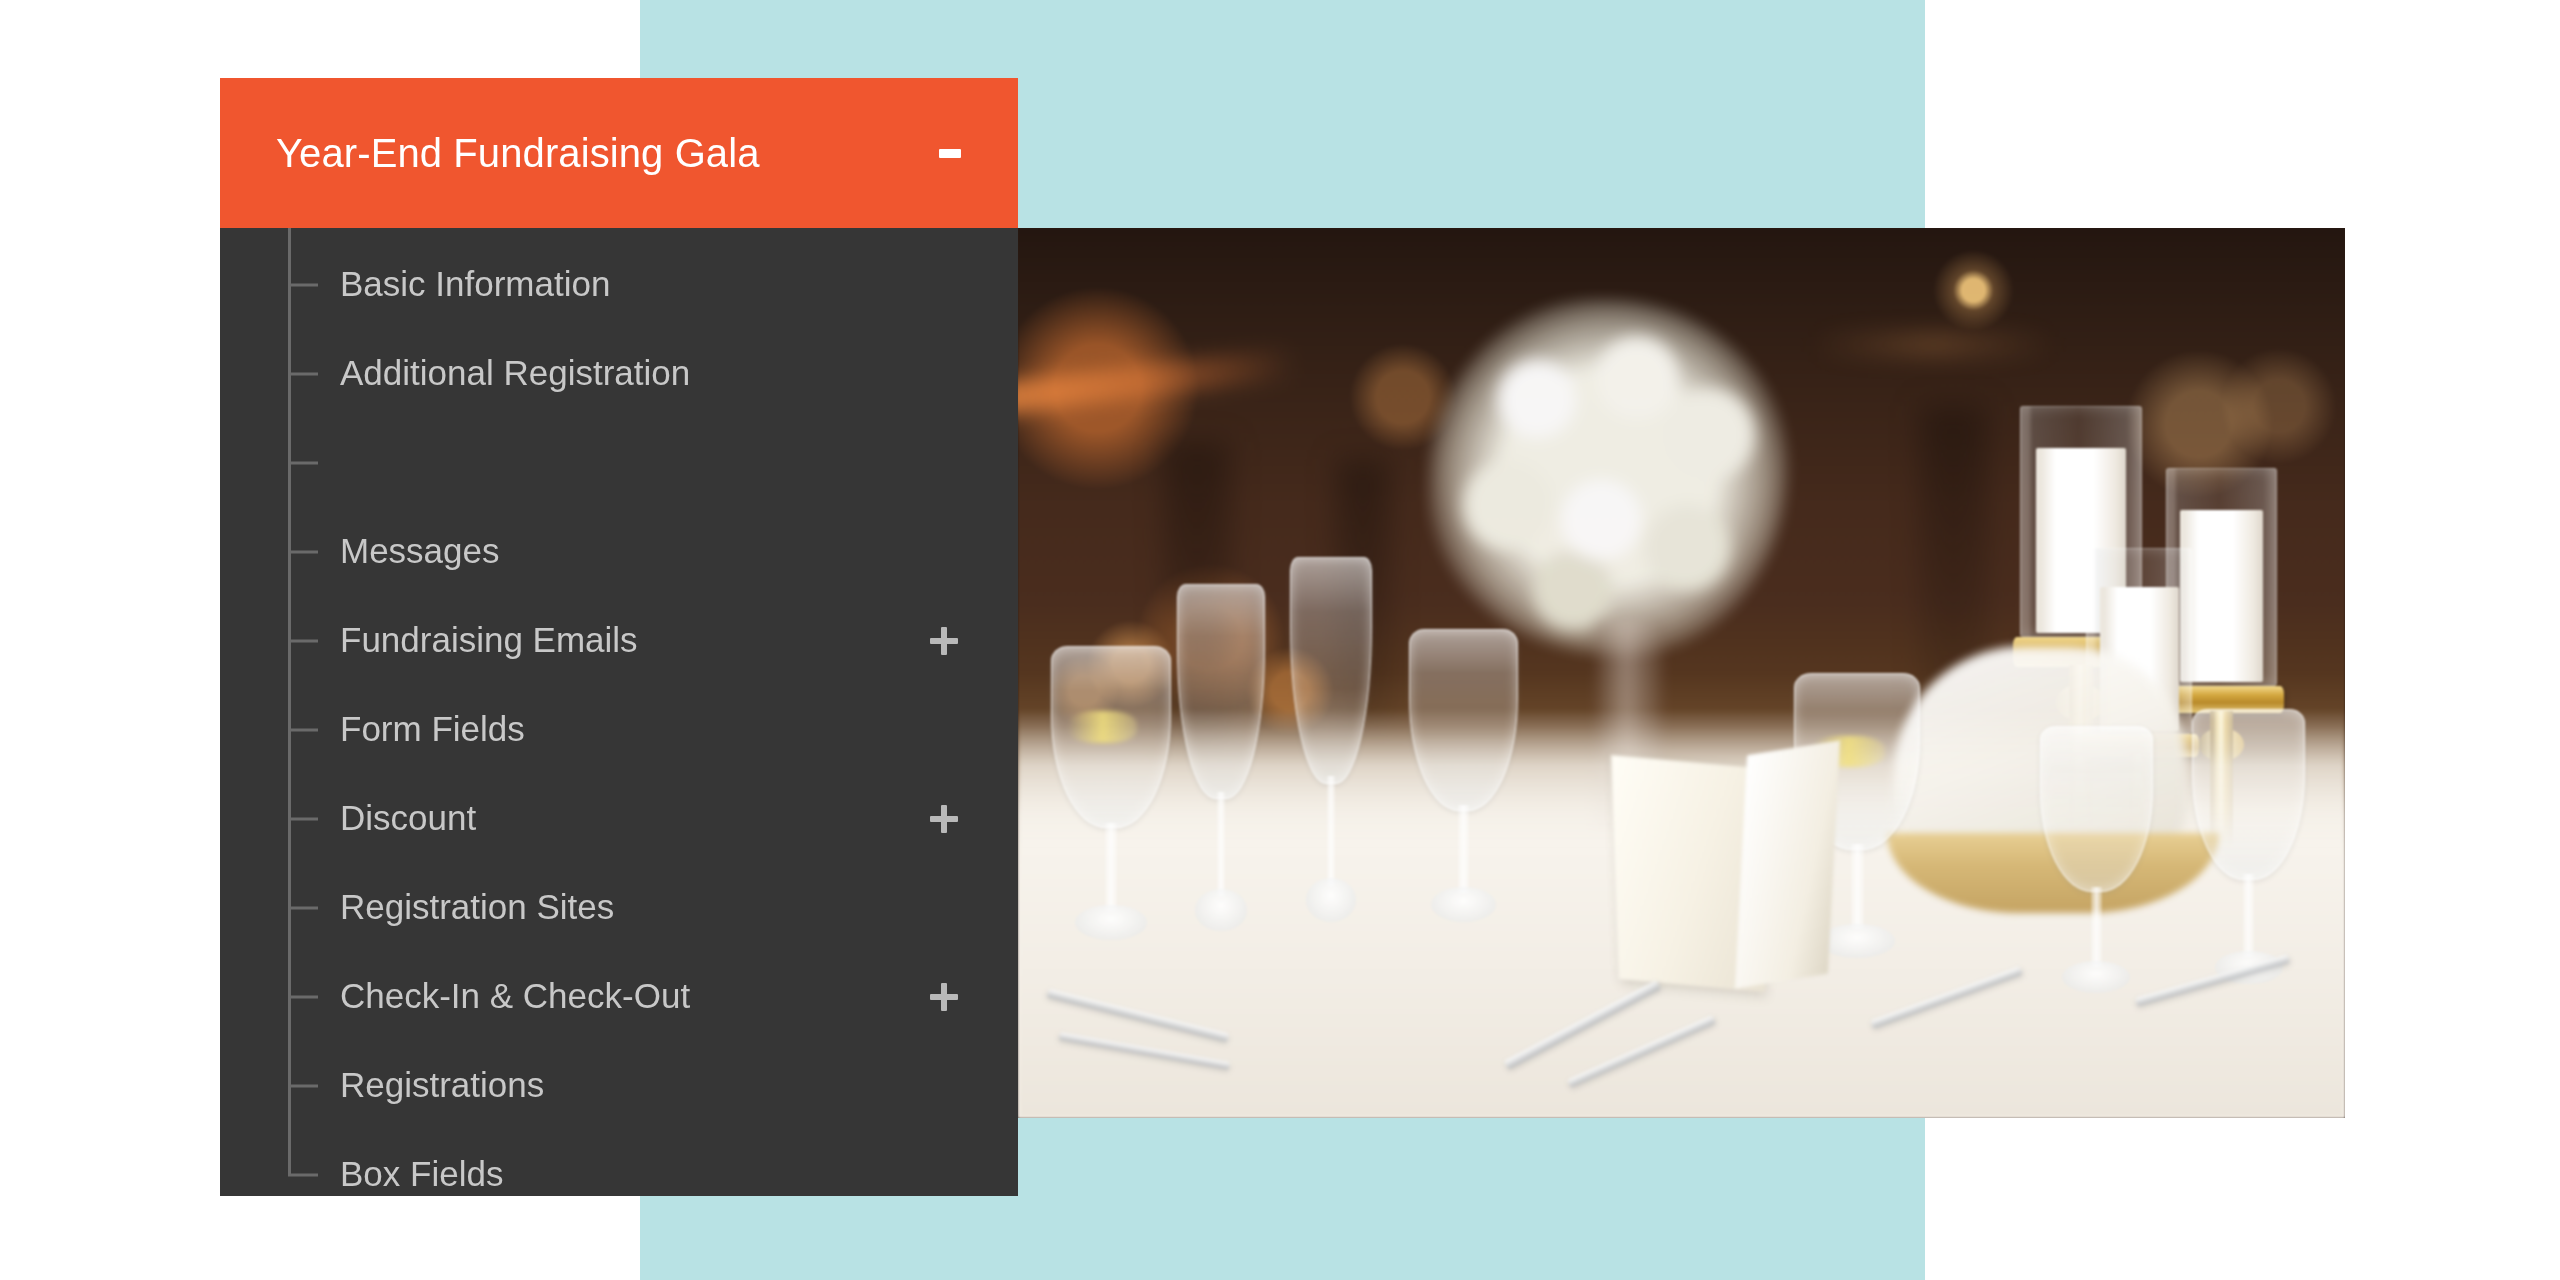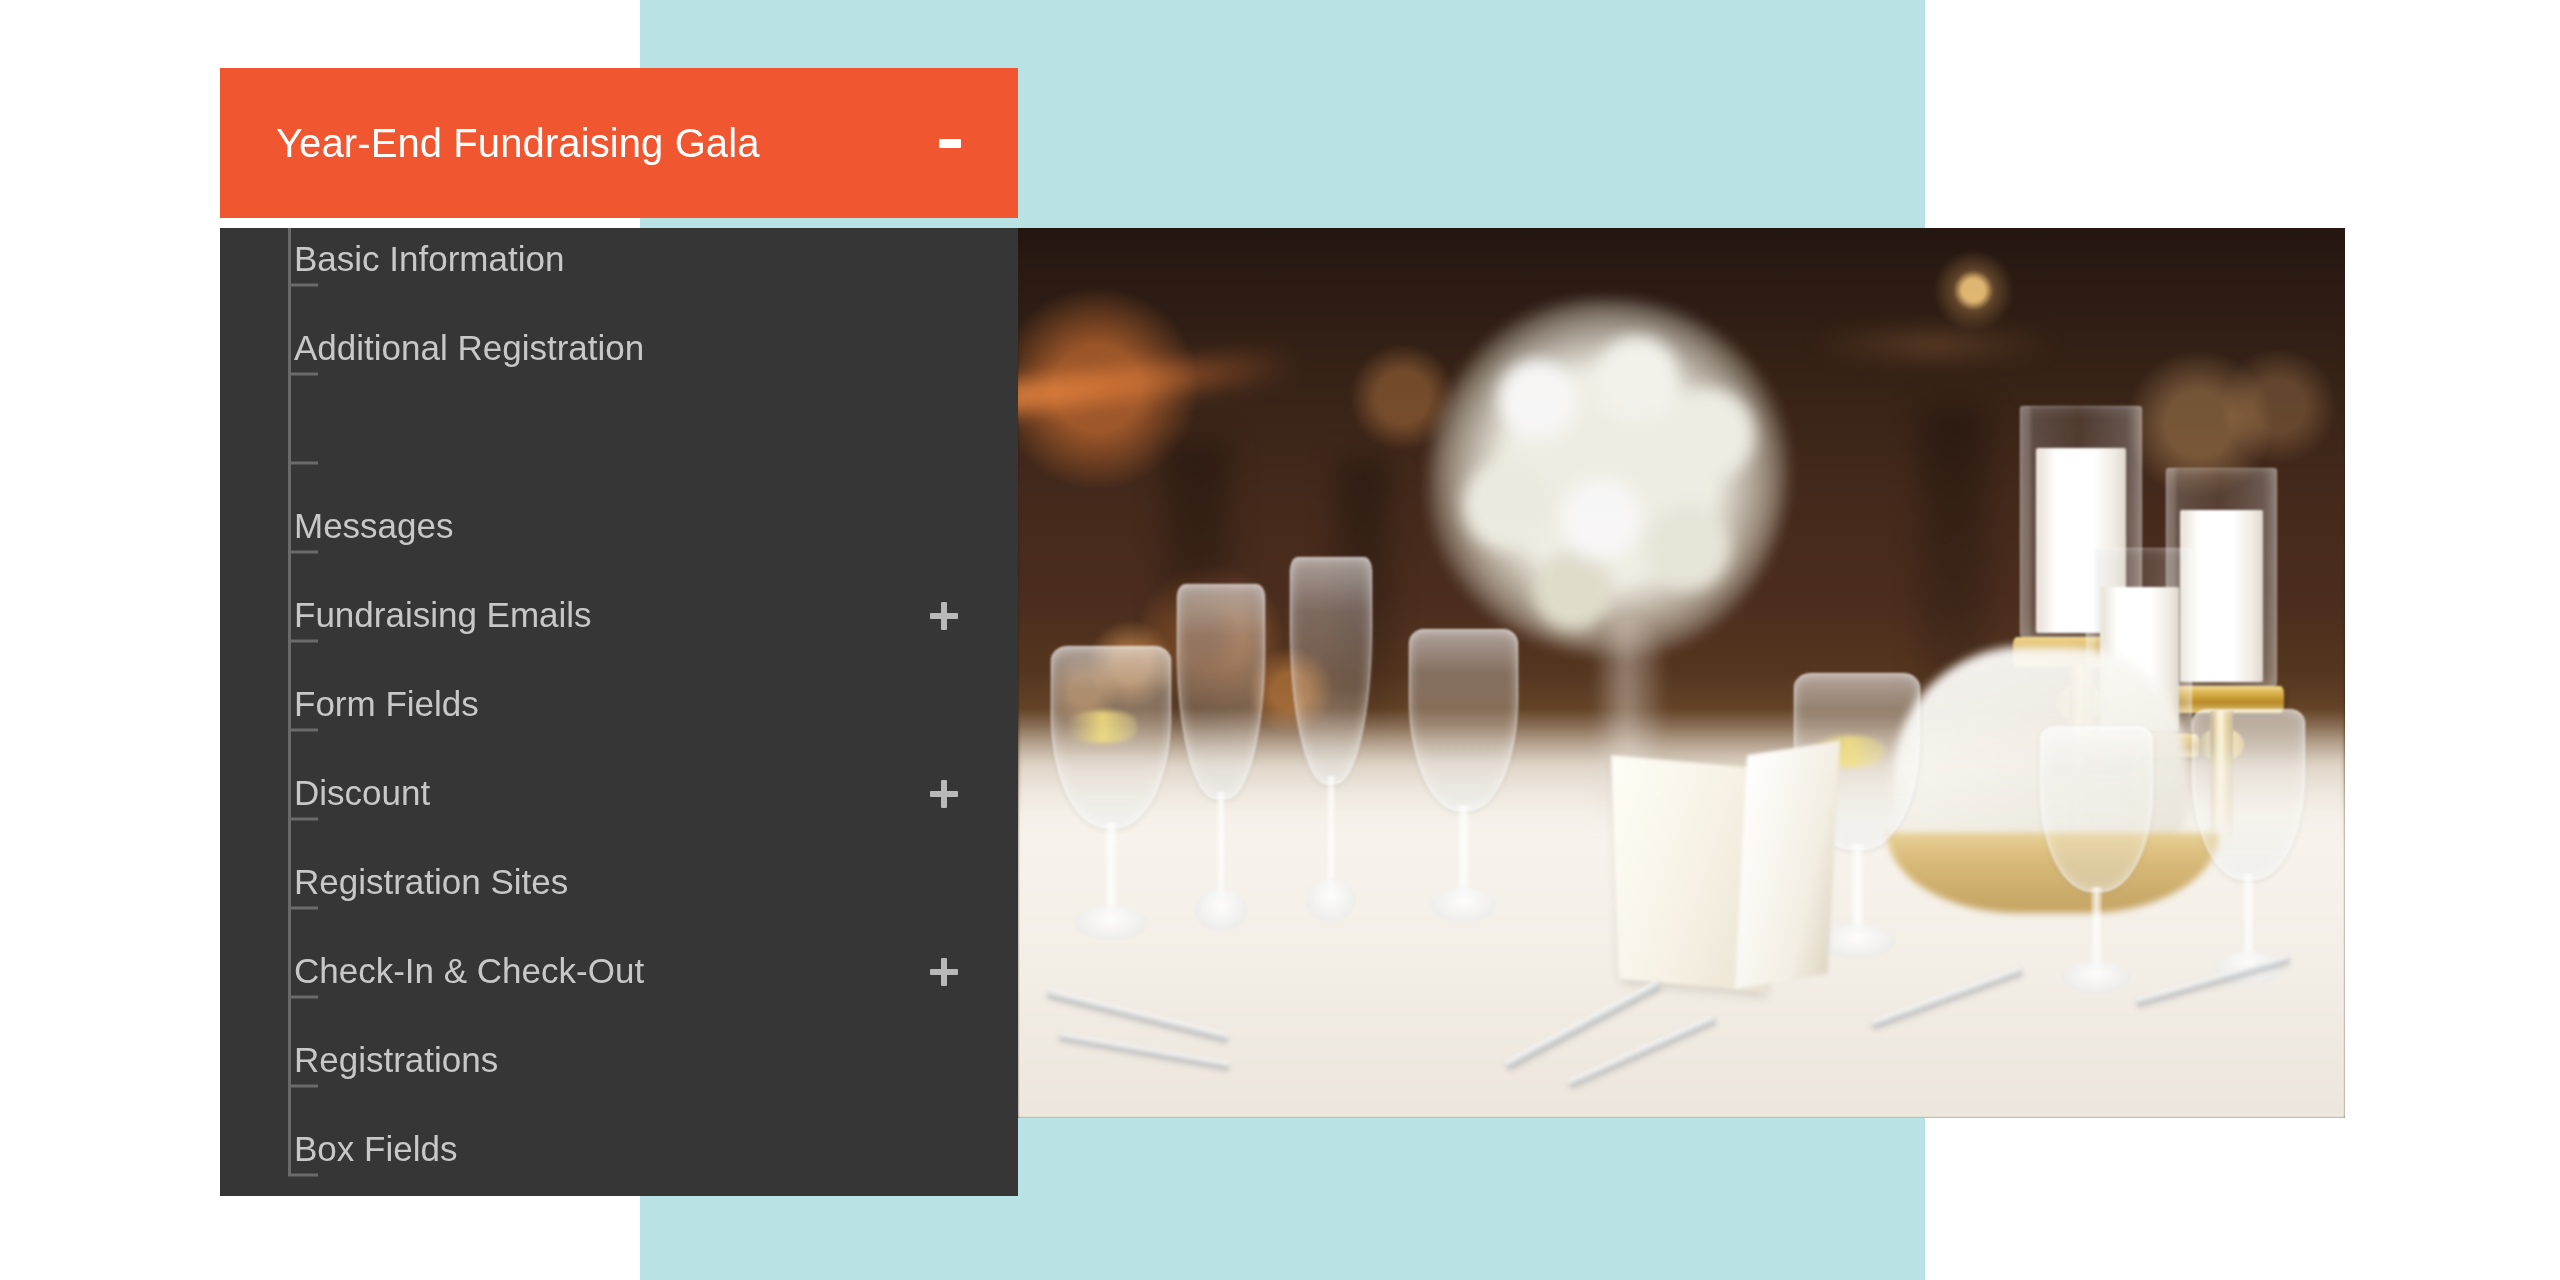--- a/index.html
+++ b/index.html
@@ -251,21 +251,21 @@
     box-shadow: 0 2px 5px rgba(120,120,120,0.25);
   }
 
   
   .ph-blurwrap { position: absolute; inset: 0; filter: blur(1.2px); }
 
   
   .panel-header {
     position: absolute;
     left: 220px;
-    top: 68px;
+    top: 78px;
     width: 798px;
     height: 150px;
     background: #f0562f;
     display: flex;
     align-items: center;
     padding: 0 36px 0 56px;
     z-index: 6;
   }
   .panel-title {
     flex: 1;
@@ -308,22 +308,22 @@
     top: 0;
     bottom: 22px;
     width: 3px;
     background: #6a6a6a;
   }
 
   .nav-item {
     position: relative;
     height: 89px;
     display: flex;
-    align-items: flex-start;
-    padding-left: 74px;
+    align-items: center;
+    padding-left: 120px;
     padding-right: 48px;
     cursor: pointer;
   }
   .nav-item .tree-dash {
     position: absolute;
     left: 68px;
     top: 50%;
     width: 30px;
     height: 3px;
     background: #6a6a6a;

